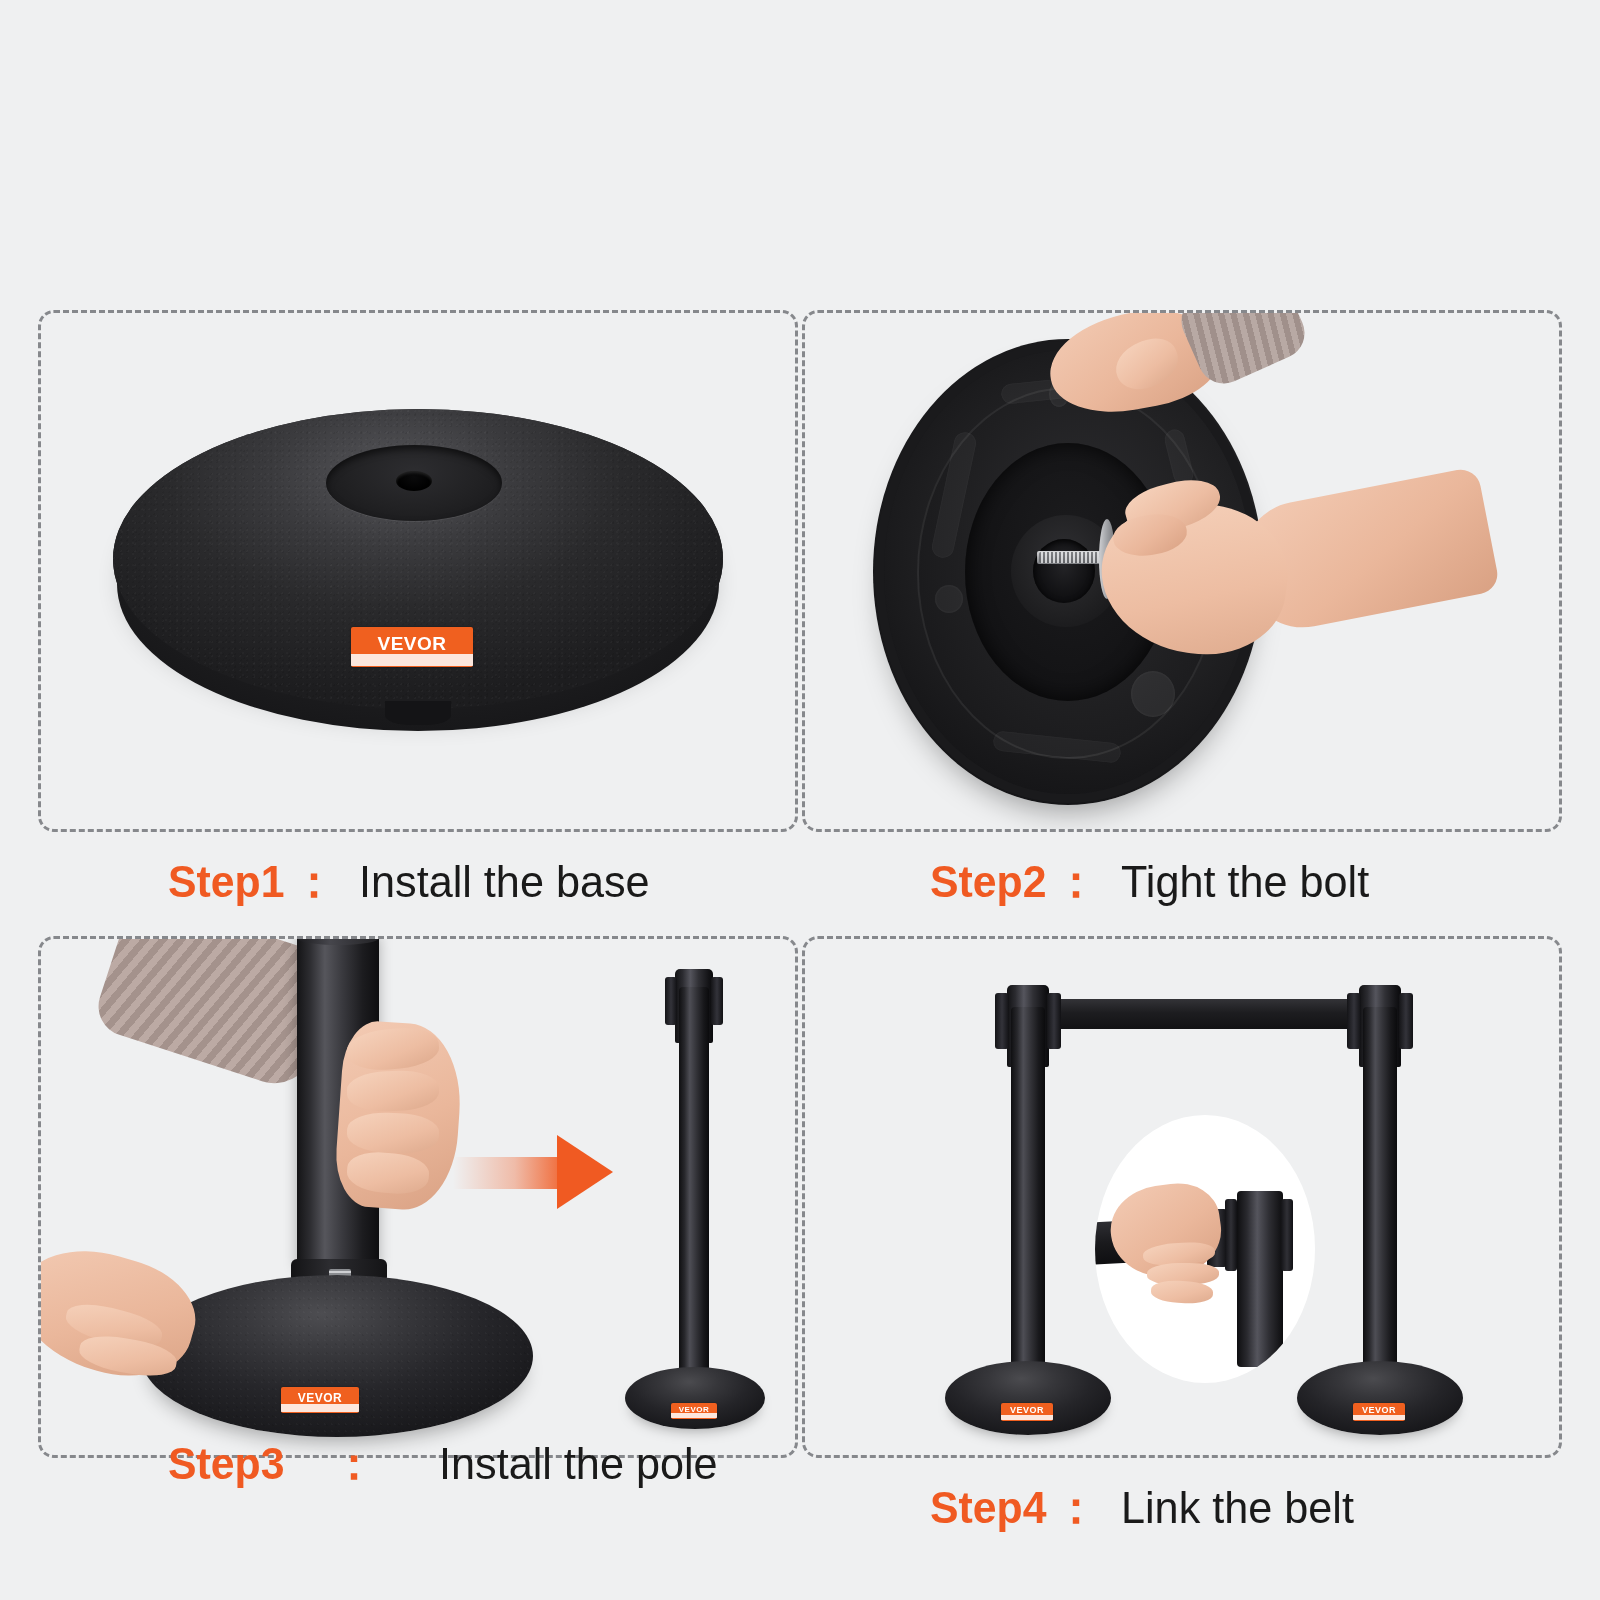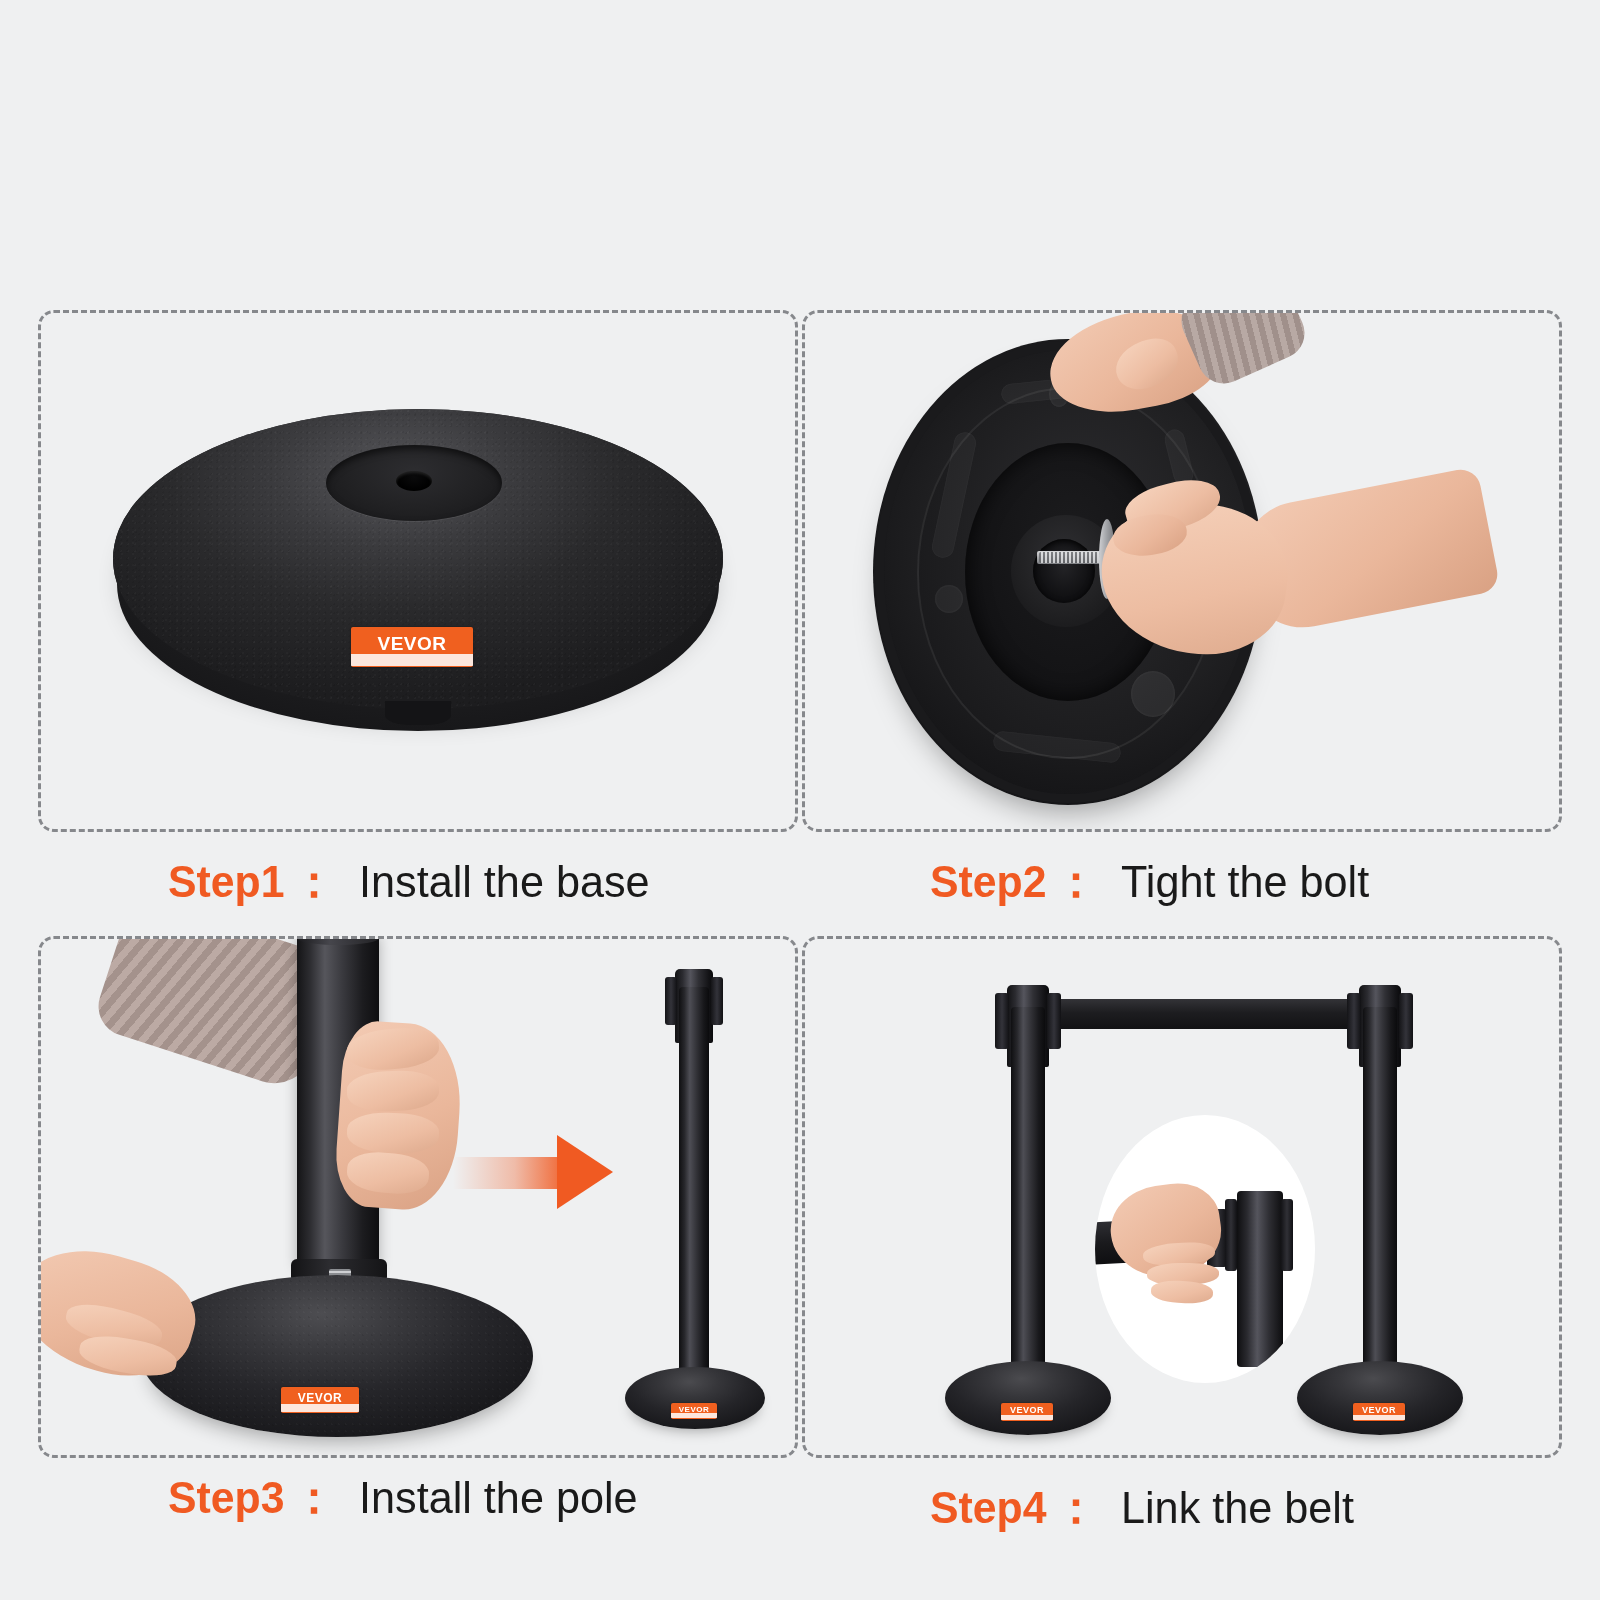--- a/index.html
+++ b/index.html
@@ -63,21 +63,21 @@
 
   .caption {
     position: absolute;
     height: 60px;
     display: flex;
     align-items: center;
     white-space: nowrap;
   }
   #caption-1 { left: 168px; top: 852px; }
   #caption-2 { left: 930px; top: 852px; }
-  #caption-3 { left: 168px; top: 1468px; }
+  #caption-3 { left: 168px; top: 1434px; gap: 40px; }
   #caption-4 { left: 930px; top: 1478px; }
 
   .step-tag {
     color: #f05a22;
     font-size: 45px;
     font-weight: bold;
     transform: scaleX(0.95);
     transform-origin: left center;
   }
   .step-colon {

